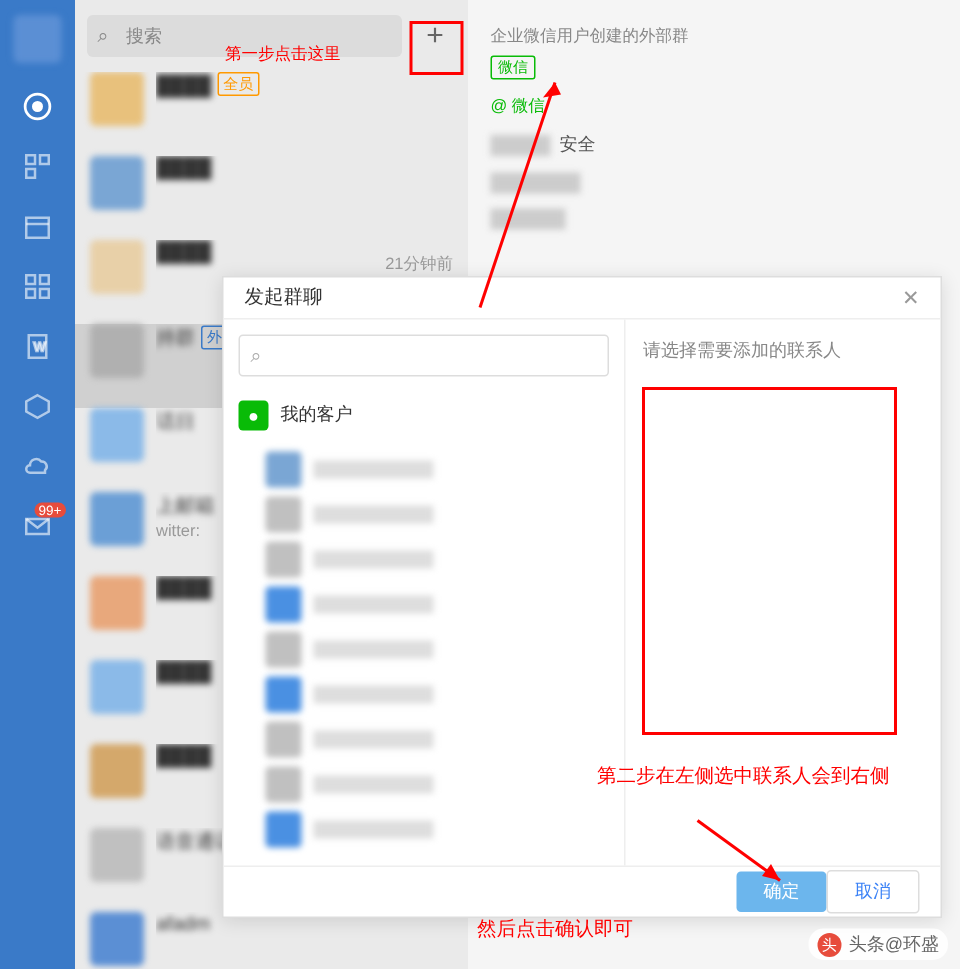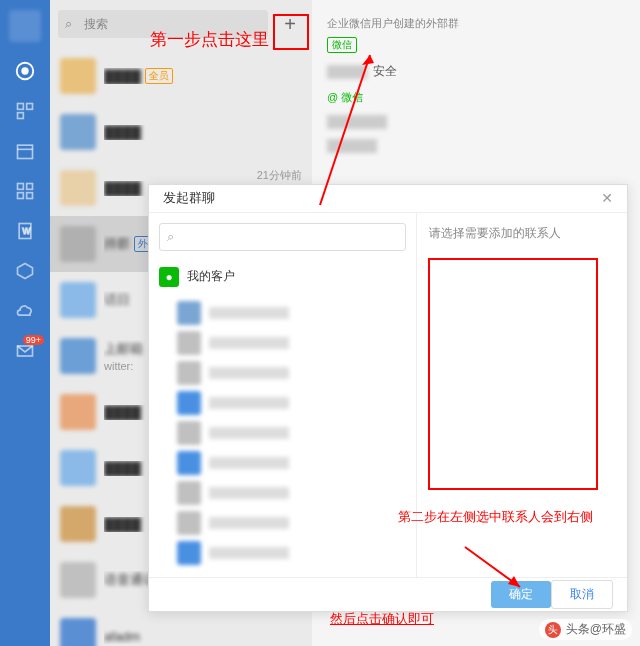--- a/index.html
+++ b/index.html
@@ -13,21 +13,21 @@
 .nav-badge { position: absolute; top: -5px; right: -8px; background: #e74c3c; color: #fff; font-size: 9px; padding: 0 3px; border-radius: 7px; }
 
 .chat-list { width: 262px; background: #eaeaea; display: flex; flex-direction: column; }
 .search-bar { height: 48px; display: flex; align-items: center; padding: 0 8px; gap: 8px; position: relative; }
 .search-input { flex: 1; height: 28px; background: #dcdcdc; border: none; border-radius: 4px; padding: 0 8px 0 26px; font-size: 12px; color: #666; outline: none; }
 .search-input::placeholder { color: #888; }
 .search-icon-pos { position: absolute; left: 15px; color: #888; font-size: 13px; }
 .plus-btn { width: 28px; height: 28px; display: flex; align-items: center; justify-content: center; font-size: 20px; color: #666; cursor: pointer; position: relative; z-index: 5; }
 
 .chat-items { flex: 1; overflow: hidden; }
-.chat-item { height: 56px; display: flex; align-items: center; padding: 0 10px; gap: 8px; }
+.chat-item { height: 56px; display: flex; padding: 0 10px; gap: 8px; }
 .chat-item.selected { background: #d0d0d0; }
 .chat-avatar { width: 36px; height: 36px; border-radius: 4px; filter: blur(2px); }
 .chat-content { flex: 1; overflow: hidden; }
 .chat-title-row { display: flex; align-items: center; gap: 4px; }
 .chat-title { font-size: 13px; color: #333; filter: blur(2px); }
 .chat-badge { font-size: 10px; color: #f90; border: 1px solid #f90; border-radius: 2px; padding: 0 3px; }
 .chat-badge.blue { color: #3a7ac8; border-color: #3a7ac8; }
 .chat-subtitle { font-size: 11px; color: #999; filter: blur(2px); margin-top: 2px; }
 .chat-subtitle.clear { filter: none; }
 .chat-time { font-size: 11px; color: #999; align-self: flex-start; margin-top: 8px; }
@@ -53,21 +53,21 @@
 .wechat-icon { width: 20px; height: 20px; background: #09bb07; border-radius: 3px; display: inline-flex; align-items: center; justify-content: center; color: #fff; font-size: 12px; }
 .contact-list { margin-top: 6px; display: flex; flex-direction: column; gap: 2px; padding-left: 18px; }
 .contact-item { height: 28px; display: flex; align-items: center; gap: 8px; }
 .contact-avatar { width: 24px; height: 24px; border-radius: 3px; filter: blur(2px); }
 .contact-name { width: 80px; height: 12px; background: #ddd; filter: blur(2px); }
 .dialog-right { flex: 1; padding: 12px; font-size: 12px; color: #888; }
 .dialog-footer { height: 46px; border-top: 1px solid #eee; display: flex; align-items: center; justify-content: flex-end; padding: 0 14px; }
 .btn-confirm { padding: 5px 18px; background: #6cb6ed; color: #fff; border: none; border-radius: 3px; font-size: 12px; cursor: pointer; }
 .btn-cancel { padding: 5px 18px; background: #fff; color: #3b82f6; border: 1px solid #ddd; border-radius: 3px; font-size: 12px; cursor: pointer; text-align: center; }
 
-.annotation { position: absolute; color: #ff0000; font-size: 17px; z-index: 100; pointer-events: none; }
+.annotation { position: absolute; color: #ff0000; font-size: 11px; z-index: 100; pointer-events: none; }
 .anno-box { position: absolute; border: 2px solid #ff0000; z-index: 99; pointer-events: none; }
 .anno-arrow { position: absolute; z-index: 100; pointer-events: none; }
 
 .watermark { position: absolute; right: 8px; bottom: 6px; display: flex; align-items: center; gap: 5px; font-size: 12px; color: #666; z-index: 200; background: rgba(255,255,255,0.85); padding: 2px 6px; border-radius: 10px; }
 .watermark-logo { width: 16px; height: 16px; background: #e74c3c; border-radius: 50%; color: #fff; display: flex; align-items: center; justify-content: center; font-size: 10px; }
 </style>
 </head>
 <body>
 
 <div class="app-container">
@@ -253,25 +253,25 @@
     </div>
     <span class="chat-time"></span>
         </div>
       </div>
   </div>
 
   <div class="detail-panel">
     <div class="detail-sub">企业微信用户创建的外部群</div>
     <span class="detail-tag">微信</span>
     <div class="detail-row">
+        <span class="wx-tag">@ 微信</span>
+      </div>
+    <div class="detail-row">
         <span class="blur-block"></span>
         <span>安全</span>
-      </div>
-    <div class="detail-row">
-        <span class="wx-tag">@ 微信</span>
       </div>
     <div class="detail-row">
         <span class="blur-block" style="width:60px"></span>
       </div>
     <div class="detail-row">
         <span class="blur-block" style="width:50px"></span>
       </div>
   </div>
 </div>
 
@@ -347,18 +347,18 @@
   <polygon points="60,5 52,15 64,13" fill="#ff0000"></polygon>
 </svg>
 
 <div class="anno-box" style="left:428px; top:258px; width:170px; height:232px;"></div>
 <div class="annotation" style="left:398px; top:508px; font-size:13px;">第二步在左侧选中联系人会到右侧</div>
 
 <svg class="anno-arrow" style="left:460px; top:542px;" width="80" height="60">
   <line x1="5" y1="5" x2="60" y2="45" stroke="#ff0000" stroke-width="2"></line>
   <polygon points="60,45 48,42 54,34" fill="#ff0000"></polygon>
 </svg>
-<div class="annotation" style="left:330px; top:610px; font-size:13px;text-decoration:underline;">然后点击确认即可</div>
+<div class="annotation" style="left:318px; top:610px; font-size:13px;">然后点击确认即可</div>
 
 <div class="watermark">
   <span class="watermark-logo">头</span>
   <span>头条@环盛</span>
 </div>
 
 </body></html>

